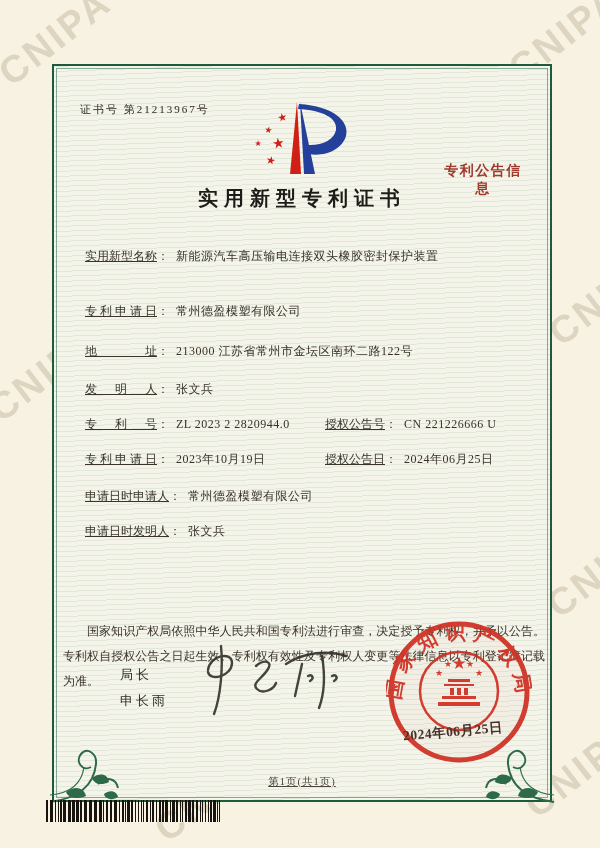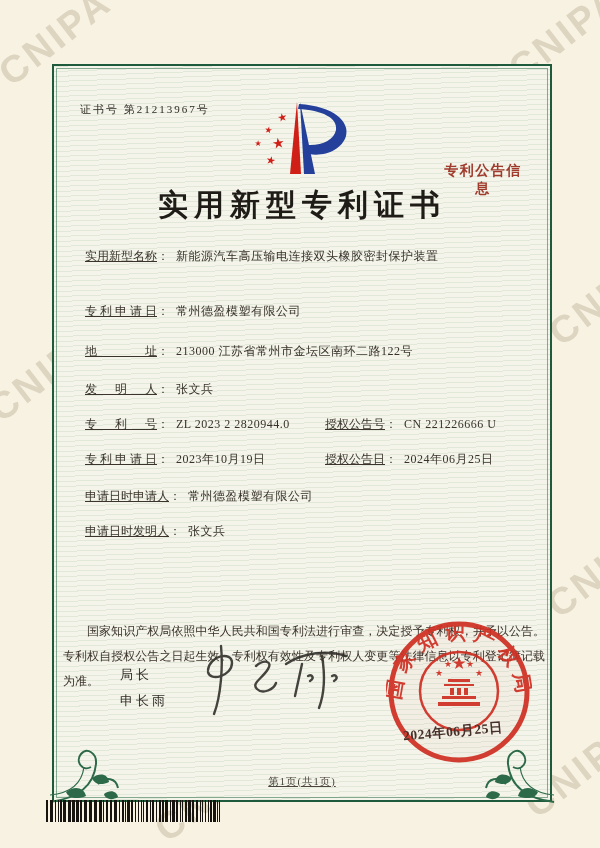--- a/index.html
+++ b/index.html
@@ -9,21 +9,21 @@
       font-weight:bold;font-size:38px;letter-spacing:3px;color:rgba(176,166,138,0.38);
       transform:rotate(-38deg);pointer-events:none;white-space:nowrap;}
   .wm.faint{color:rgba(176,166,138,0.22);}
   
   .cert{position:absolute;left:52px;top:64px;width:496px;height:734px;
         border:2.5px solid #1e5b3d;background-color:#f4f4ea;
         background-image:repeating-linear-gradient(178deg,rgba(110,160,110,0.14) 0 1px,transparent 1px 5px);}
   .cert-inner{position:absolute;inset:2px;border:1px solid #38755397;pointer-events:none;}
   .abs{position:absolute;}
   .certno{left:26px;top:36px;font-size:11px;letter-spacing:2px;color:#2e2a24;}
-  .title{left:0;top:119px;width:100%;text-align:center;font-size:30px;font-weight:bold;
+  .title{left:0;top:119px;width:100%;text-align:center;font-size:20px;font-weight:bold;
          letter-spacing:6px;color:#1f1b17;}
   .qrbox{left:400px;top:34px;width:100%;}
   .qrcap{left:386px;top:96px;width:86px;text-align:center;font-size:14px;
          letter-spacing:1.5px;color:#a03a2c;font-weight:bold;}
   .row{left:31px;top:0;width:460px;font-size:12px;color:#3a342c;white-space:nowrap;}
   .lbl{display:inline-block;width:72px;text-align:justify;text-align-last:justify;text-decoration:underline;}
   .lbl.auto{width:auto;text-align:center;text-align-last:auto;}
   .cl{margin-right:7px;}
   .val{letter-spacing:0.5px;color:#38322a;}
   .pair{display:inline-block;}

